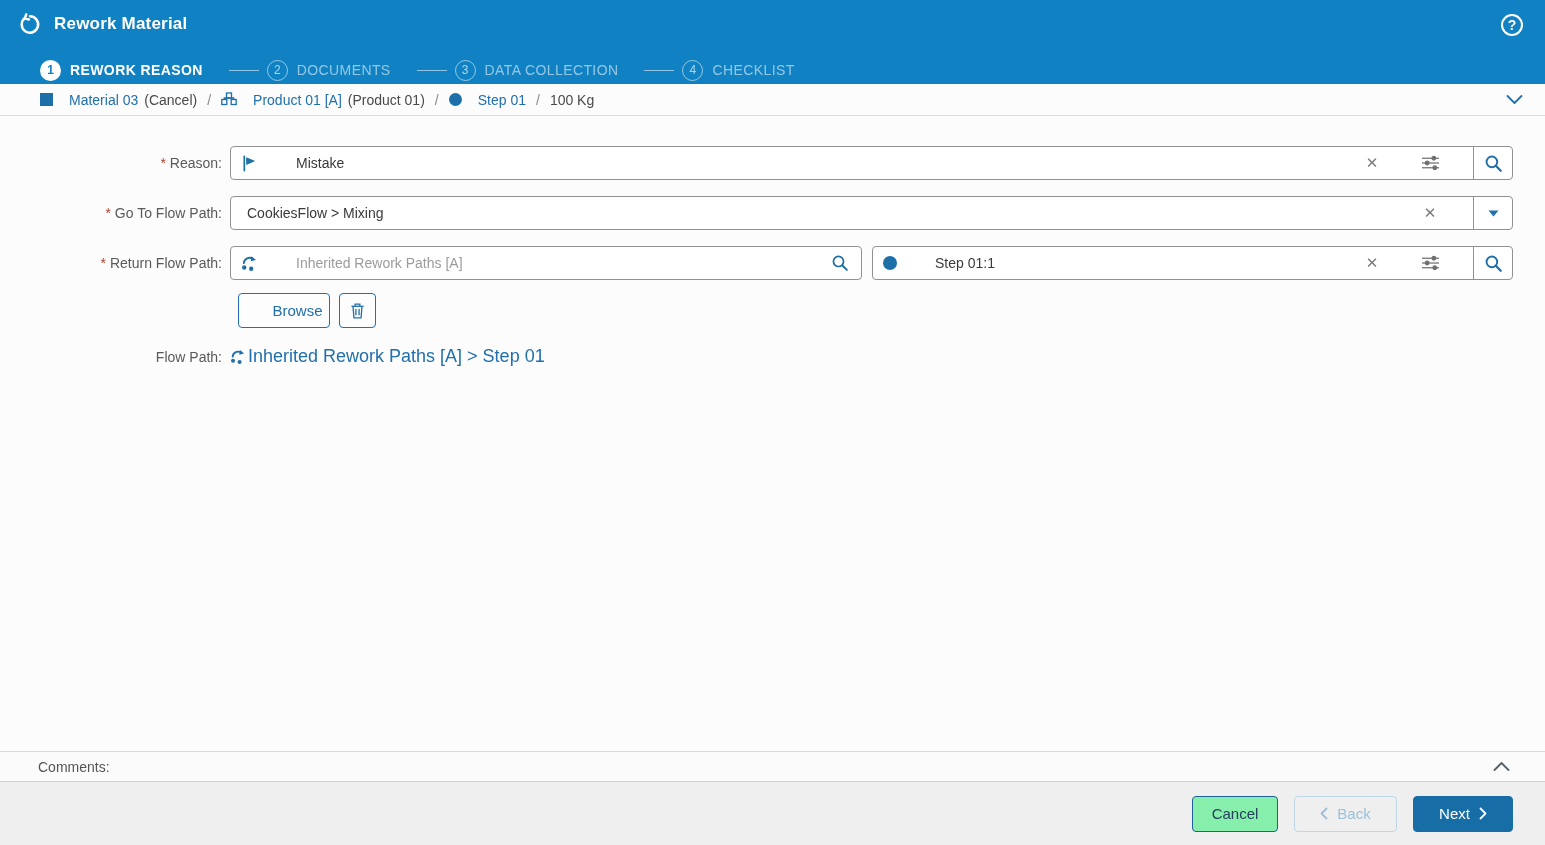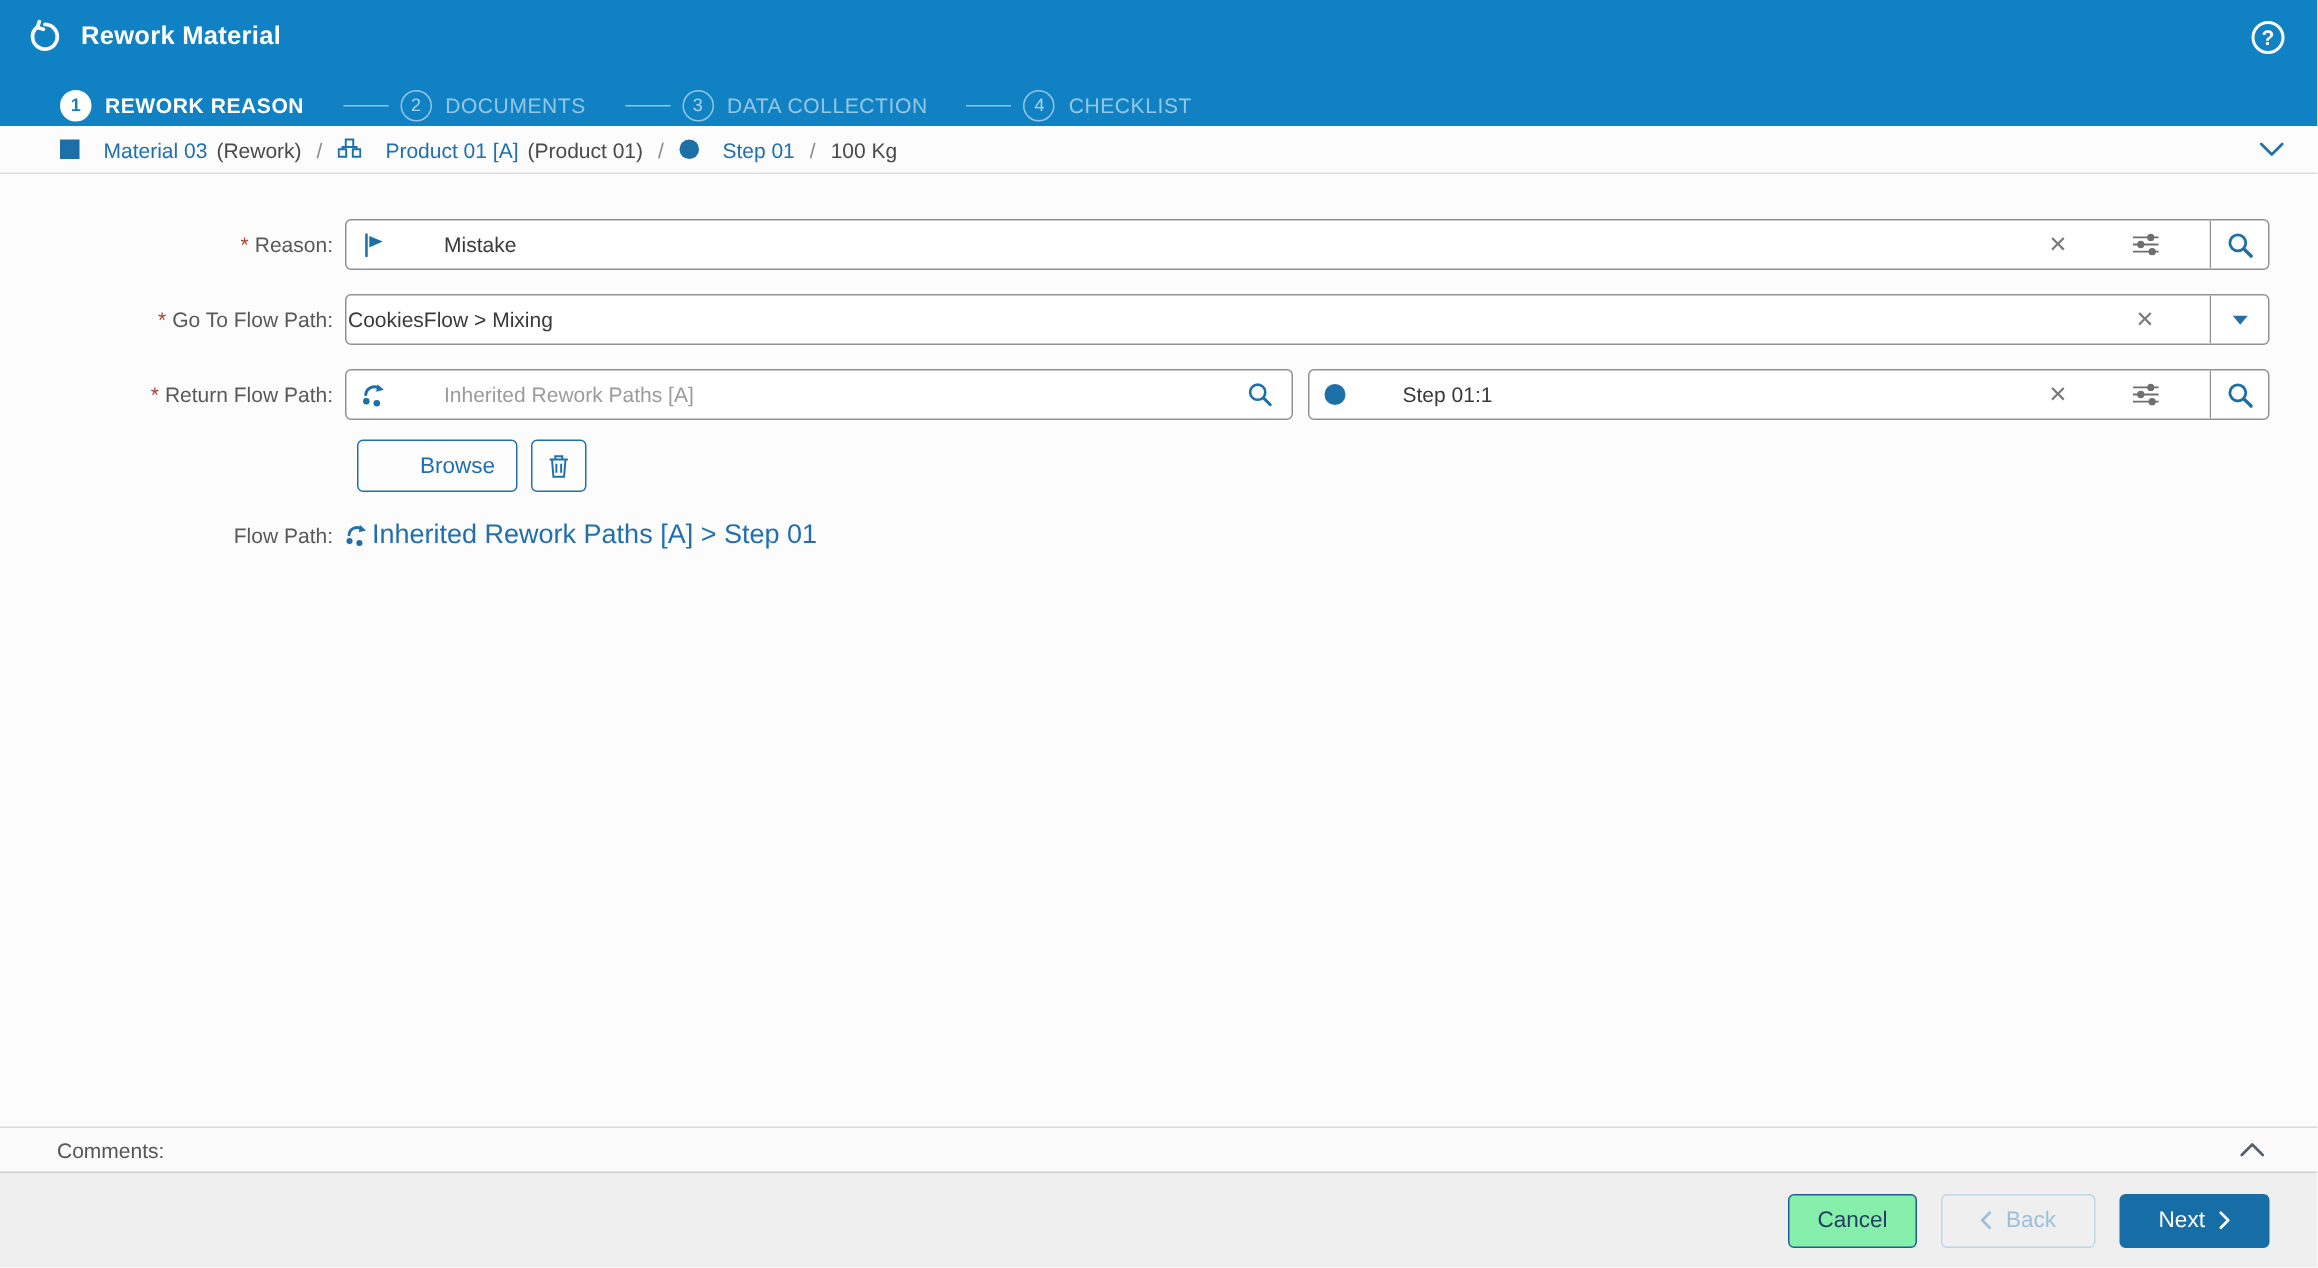--- a/index.html
+++ b/index.html
@@ -120,21 +120,21 @@
   .btn-outline {
     background: #fdfdfd;
     border: 1px solid #2170ad;
     border-radius: 4px;
     color: #2170ad;
     font-size: 15px;
     font-family: "Liberation Sans", sans-serif;
     height: 35px;
     cursor: pointer;
   }
-  .browse-btn { width: 107px; margin-right: 9px; padding-left: 27px; }
+  .browse-btn { width: 92px; margin-right: 9px; padding-left: 27px; }
   .trash-btn { width: 37px; display: flex; align-items: center; justify-content: center; }
 
   .flowpath-row { display: flex; align-items: center; margin-top: 18px; }
   .flowpath-value { display: flex; align-items: center; gap: 2px; font-size: 18px; color: #2170ad; }
 
   
   .comments-bar {
     flex: 0 0 31px;
     background: #fbfbfb;
     border-top: 1px solid #d9d9d9;
@@ -206,21 +206,21 @@
       <span class="step-label">CHECKLIST</span>
     </div>
   </div>
 </div>
 
 <div class="breadcrumb">
   <span class="bc-item">
     <span class="bc-square"></span>
     <span class="bc-link">Material 03</span>
   </span>
-  <span class="bc-status">(Rework)</span>
+  <span class="bc-status">(Cancel)</span>
   <span class="bc-sep">/</span>
   <span class="bc-item">
     <span style="display:flex;">
       <svg width="16" height="15" viewBox="0 0 16 15" fill="none" stroke="#1d6fa8" stroke-width="1.3">
         <rect x="5.5" y="1" width="5" height="5"></rect>
         <rect x="0.8" y="7.5" width="5" height="5"></rect>
         <rect x="10.2" y="7.5" width="5" height="5"></rect>
         <path d="M3.3 7.5 V6 H12.7 V7.5 M8 6 V6"></path>
       </svg>
     </span>
@@ -280,21 +280,21 @@
       </div>
     </div>
   </div>
 
   <div class="form-row">
     <div class="form-label">
       <span class="req">*</span><span>Go To Flow Path:</span>
     </div>
     <div class="form-field">
       <div class="input-group">
-        <span class="ig-value" style="margin-left:1px;">CookiesFlow &gt; Mixing</span>
+        <span class="ig-value" style="margin-left:16px;">CookiesFlow &gt; Mixing</span>
         <span class="ig-spacer"></span>
         <span class="ig-btn ig-clear">✕</span>
         <span class="ig-end-seg">
           <svg width="11" height="7" viewBox="0 0 11 7">
               <polygon points="0.5,0.5 10.5,0.5 5.5,6.5" fill="#2170ad"></polygon>
             </svg>
         </span>
       </div>
     </div>
   </div>

